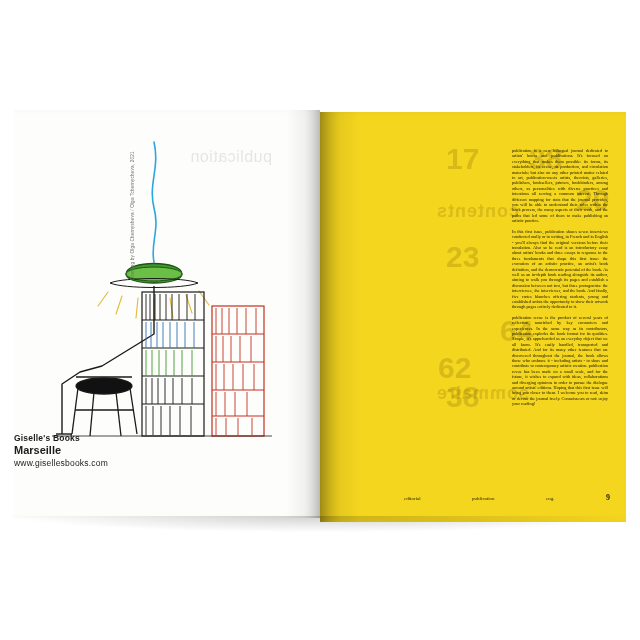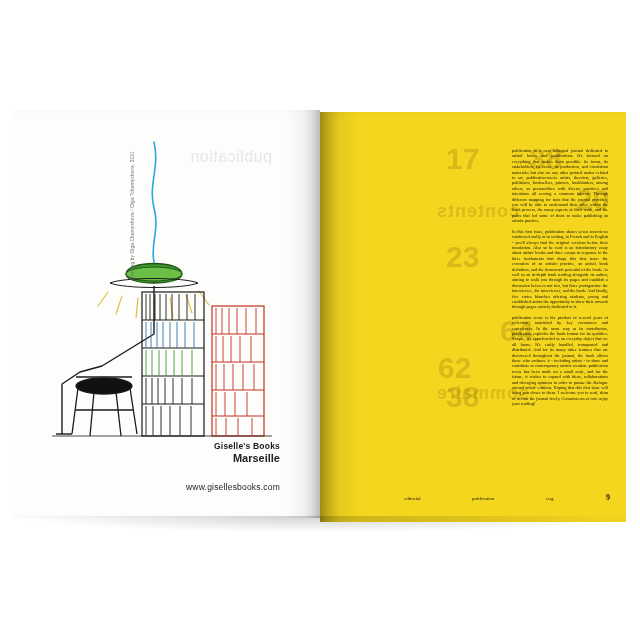--- a/index.html
+++ b/index.html
@@ -91,37 +91,37 @@
     white-space: nowrap;
     transform: rotate(-90deg);
     transform-origin: left top;
     letter-spacing: 0.2px;
   }
 
   .colophon {
     position: absolute;
     left: 0;
     right: 40px;
-    top: 330px;
-    text-align: right;
+    top: 322px;
+    text-align: left;
     color: #1c1c1c;
   }
   .colophon .pub {
     font-size: 8.5px;
     line-height: 12px;
     font-weight: 700;
     letter-spacing: 0.2px;
   }
   .colophon .city {
     font-size: 11px;
     line-height: 12px;
     font-weight: 700;
   }
   .colophon .url {
-    margin-top: 18px;
+    margin-top: 2px;
     font-size: 8.5px;
     letter-spacing: 0.2px;
   }
 
   
   #right-page {
     position: absolute;
     left: 306px;
     top: 2px;
     width: 306px;

